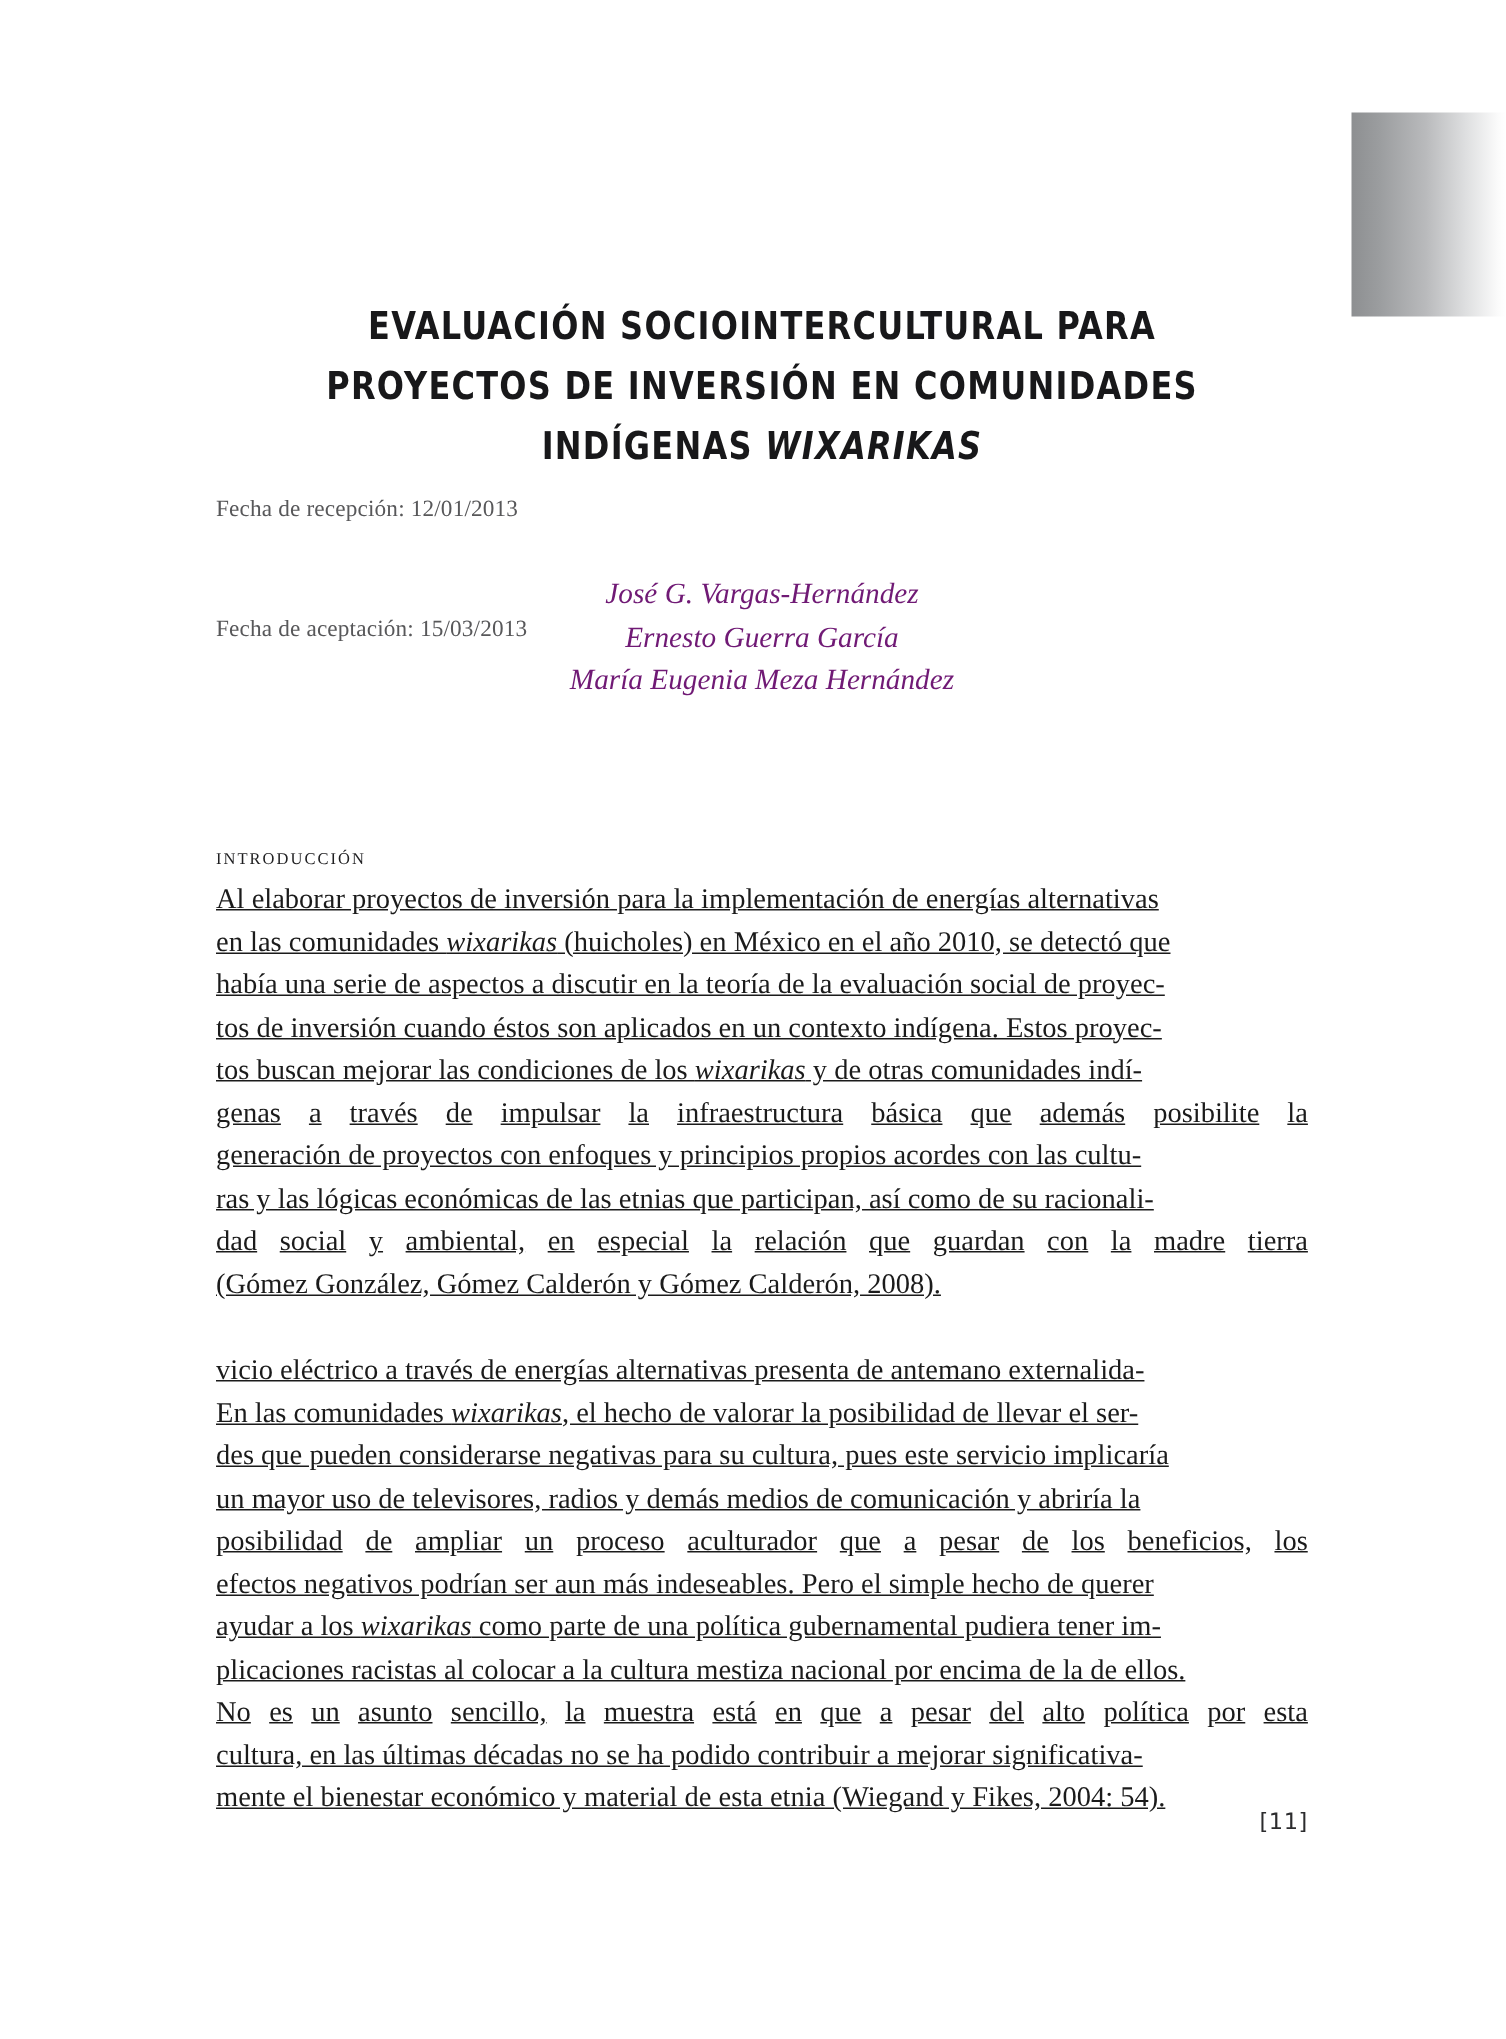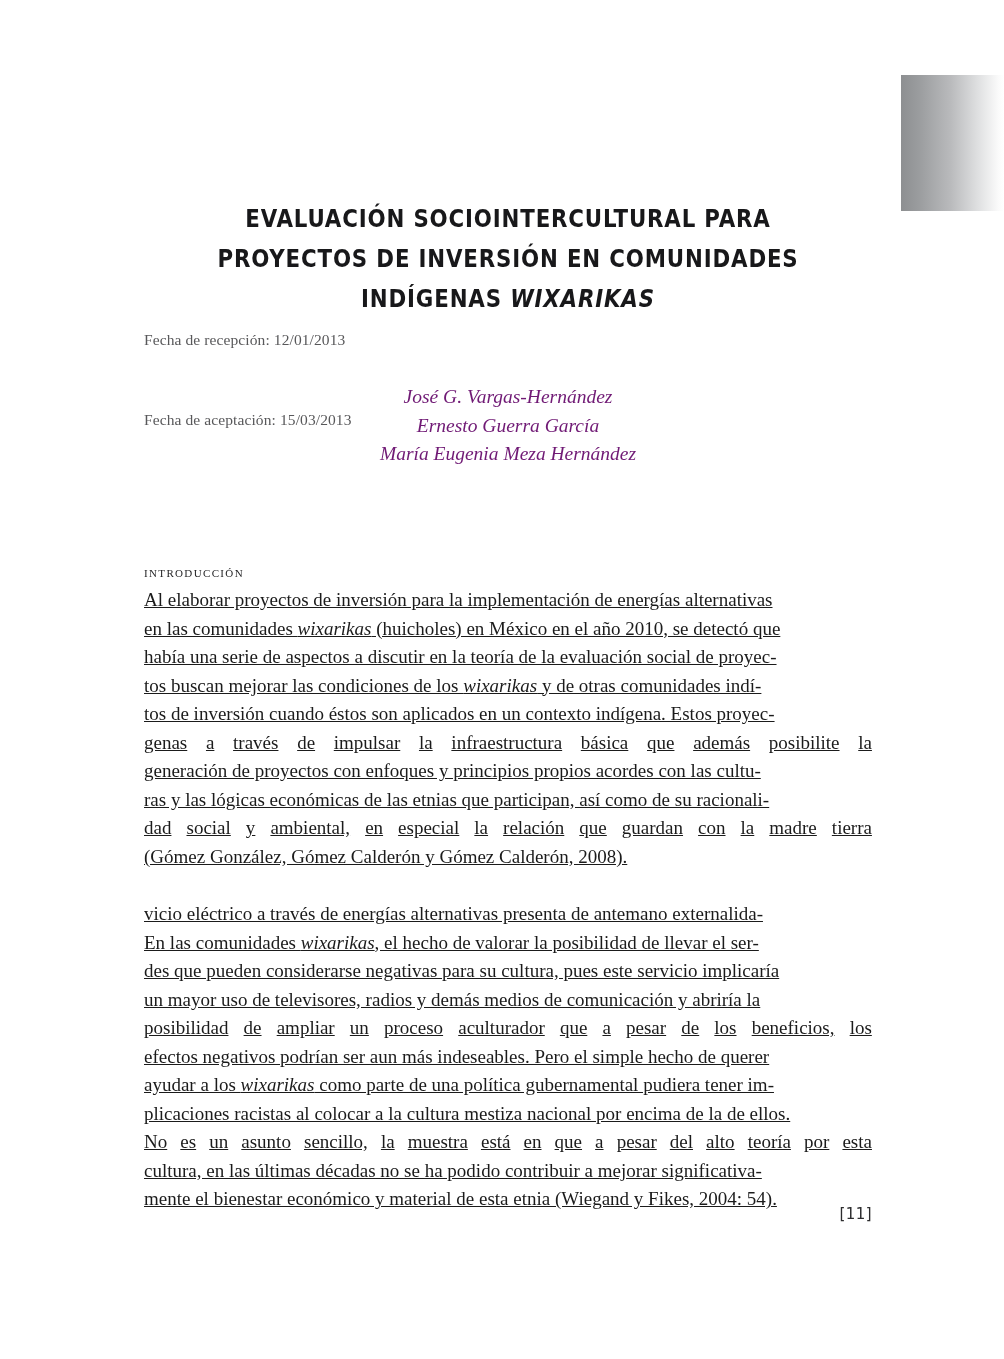--- a/index.html
+++ b/index.html
@@ -180,22 +180,22 @@
       <span class="author-line">María Eugenia Meza Hernández</span>
     </div>
 
     <div class="section-heading">INTRODUCCIÓN</div>
 
     <div class="body-block" id="body-block">
         <p class="para">
           <span class="ln"><span>Al elaborar proyectos de inversión para la implementación de energías alternativas</span></span>
           <span class="ln"><span>en las comunidades </span><i>wixarikas</i><span> (huicholes) en México en el año 2010, se detectó que</span></span>
           <span class="ln"><span>había una serie de aspectos a discutir en la teoría de la evaluación social de proyec-</span></span>
+          <span class="ln"><span>tos de inversión cuando éstos son aplicados en un contexto indígena. Estos proyec-</span></span>
           <span class="ln"><span>tos buscan mejorar las condiciones de los </span><i>wixarikas</i><span> y de otras comunidades indí-</span></span>
-          <span class="ln"><span>tos de inversión cuando éstos son aplicados en un contexto indígena. Estos proyec-</span></span>
           <span class="ln just">
             <span>genas</span>
             <span>a</span>
             <span>través</span>
             <span>de</span>
             <span>impulsar</span>
             <span>la</span>
             <span>infraestructura</span>
             <span>básica</span>
             <span>que</span>
@@ -254,21 +254,21 @@
             <span>sencillo,</span>
             <span>la</span>
             <span>muestra</span>
             <span>está</span>
             <span>en</span>
             <span>que</span>
             <span>a</span>
             <span>pesar</span>
             <span>del</span>
             <span>alto</span>
-            <span>teoría</span>
+            <span>política</span>
             <span>por</span>
             <span>esta</span>
           </span>
           <span class="ln"><span>cultura, en las últimas décadas no se ha podido contribuir a mejorar significativa-</span></span>
           <span class="ln"><span>mente el bienestar económico y material de esta etnia (Wiegand y Fikes, 2004: 54).</span></span>
         </p>
       </div>
 
     <div class="folio">[11]</div>
 

